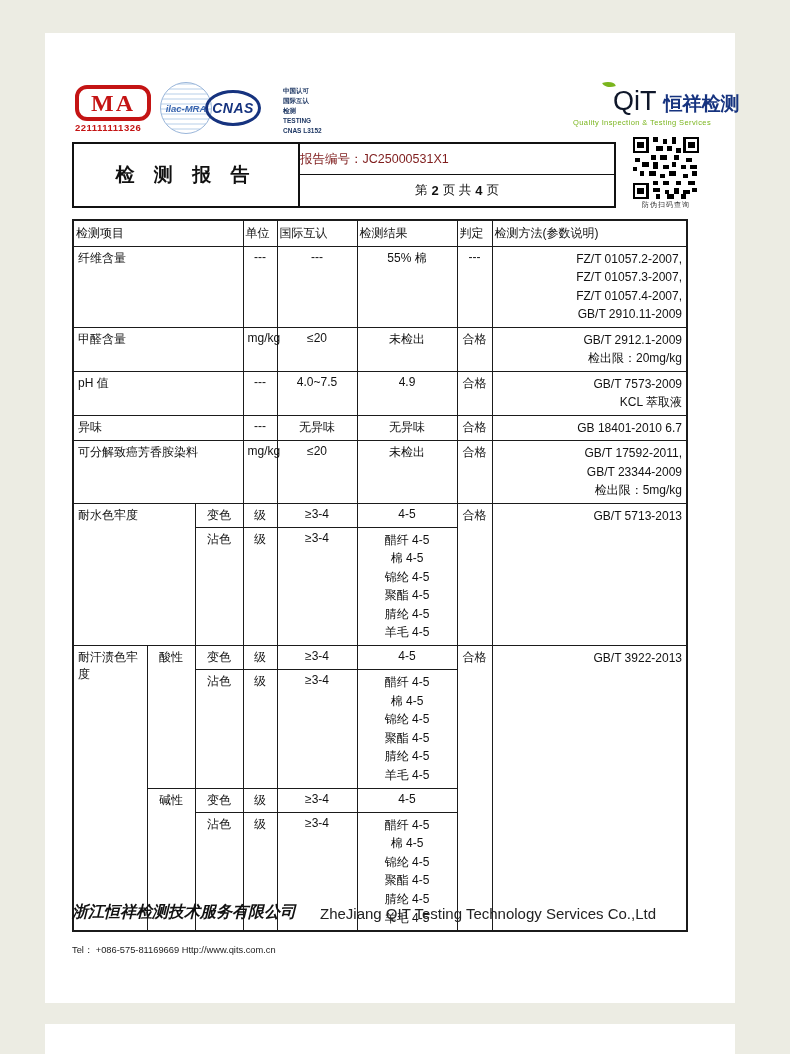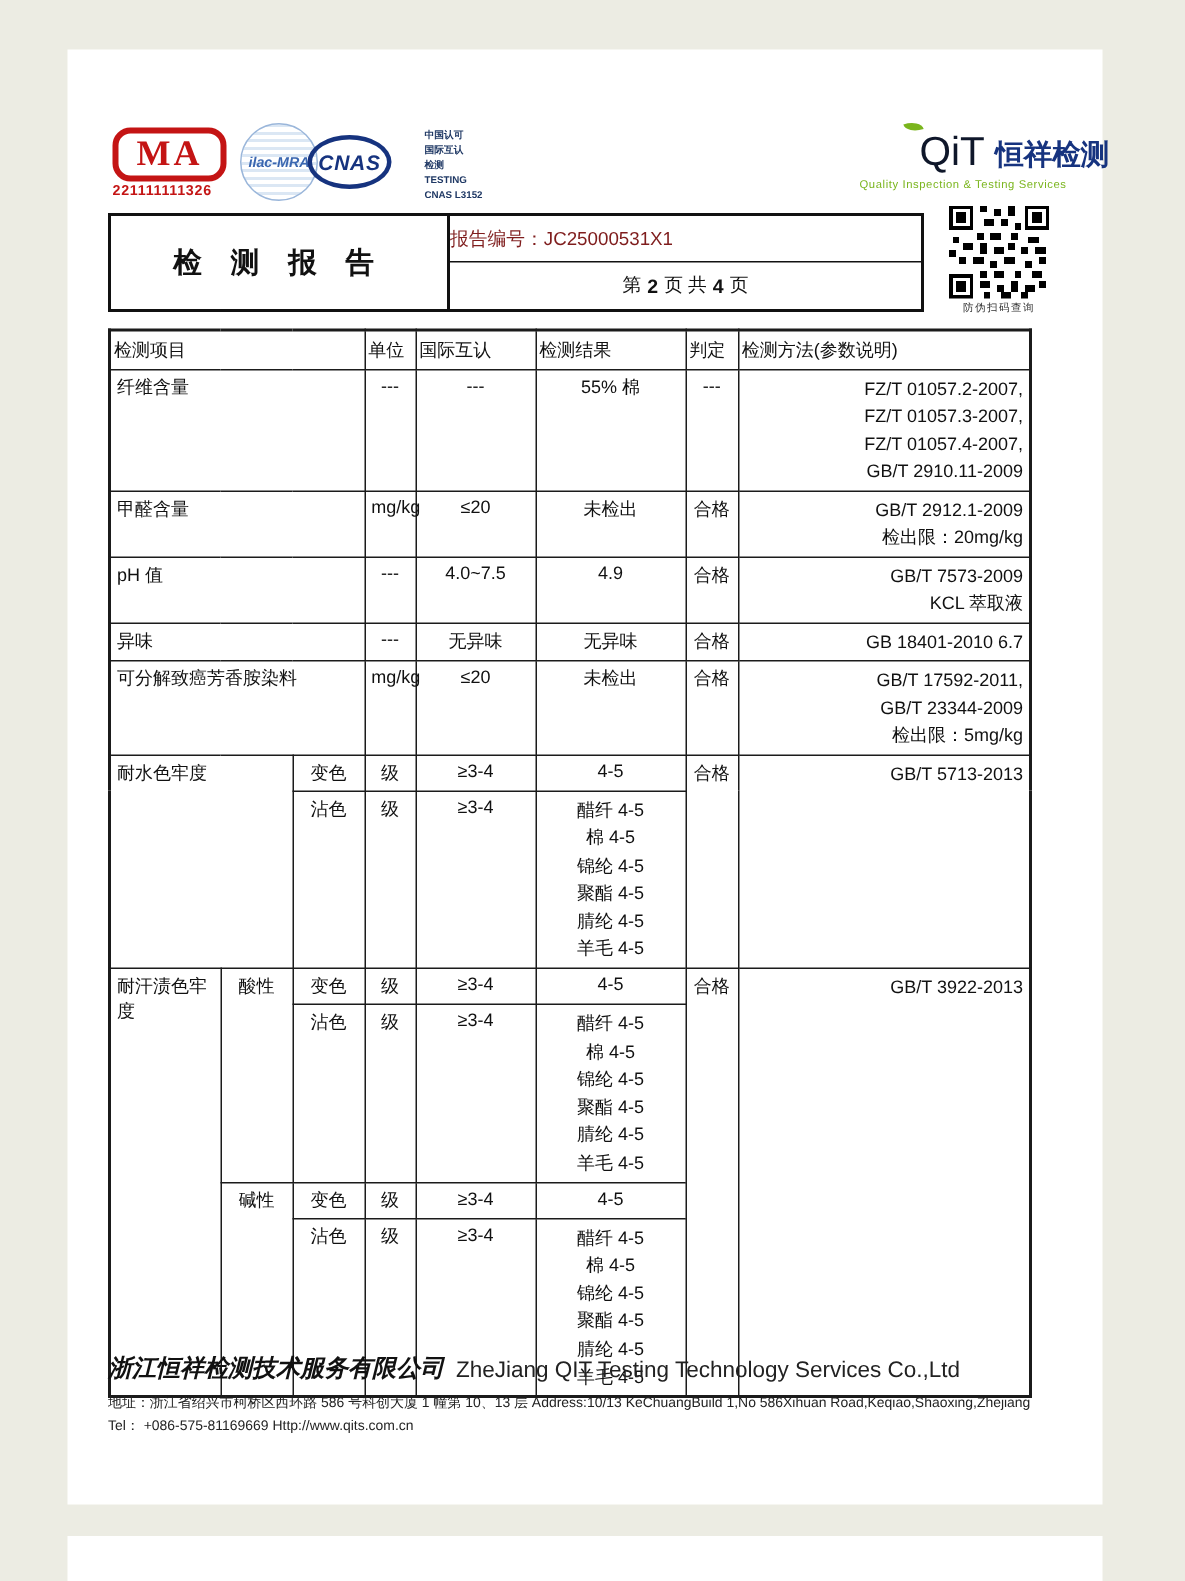--- a/index.html
+++ b/index.html
@@ -56,21 +56,21 @@
   td.l { text-align:left; padding-left:6px; }
   td.c { text-align:center; }
   td.list { text-align:center; white-space:pre-line; line-height:18.6px; }
   td.meth { text-align:right; padding-left:5px; white-space:pre-line; line-height:18.5px;margin-top:36px; }
 
   
   .stamp { position:absolute; left:50px; top:621px; font-size:35px; font-weight:bold; color:#fb0000;
            white-space:nowrap; letter-spacing:0.5px; z-index:5; }
 
   
-  .f-co { position:absolute; left:27px; top:869px; display:flex; align-items:flex-end; gap:8px; }
+  .f-co { position:absolute; left:27px; top:869px; display:flex; align-items:flex-end; gap:24px; }
   .f-co-cn { font-family:"Liberation Serif", serif; font-style:italic; font-weight:bold; font-size:16px; color:#111; }
   .f-co-en { font-size:15px; color:#222; padding-bottom:1px; }
   .f-addr { position:absolute; left:27px; top:896px; width:640px; font-size:9.3px; color:#222; }
   .f-tel  { position:absolute; left:27px; top:911px; font-size:9.3px; color:#222; }
 </style>
 </head>
 <body>
 
 <div class="canvas">
   <div class="page">
@@ -297,18 +297,17 @@
 羊毛 4-5</td>
       </tr>
     </tbody>
       </table>
 
 
     <div class="f-co">
       <span class="f-co-cn">浙江恒祥检测技术服务有限公司</span>
       <span class="f-co-en">ZheJiang QIT Testing Technology Services Co.,Ltd</span>
     </div>
-    <div class="f-addr">地址：浙江省绍兴市柯桥区西环路 586 号科创大厦 1 幢第 10、13 层  Address:10/13 KeChuangBuild 1,No 586Xihuan Road,Keqiao,Shaoxing,Zhejiang</div>
     <div class="f-tel">Tel：  +086-575-81169669    Http://www.qits.com.cn</div>
   </div>
 
   <div class="page2"></div>
 </div>
 
 </body></html>

